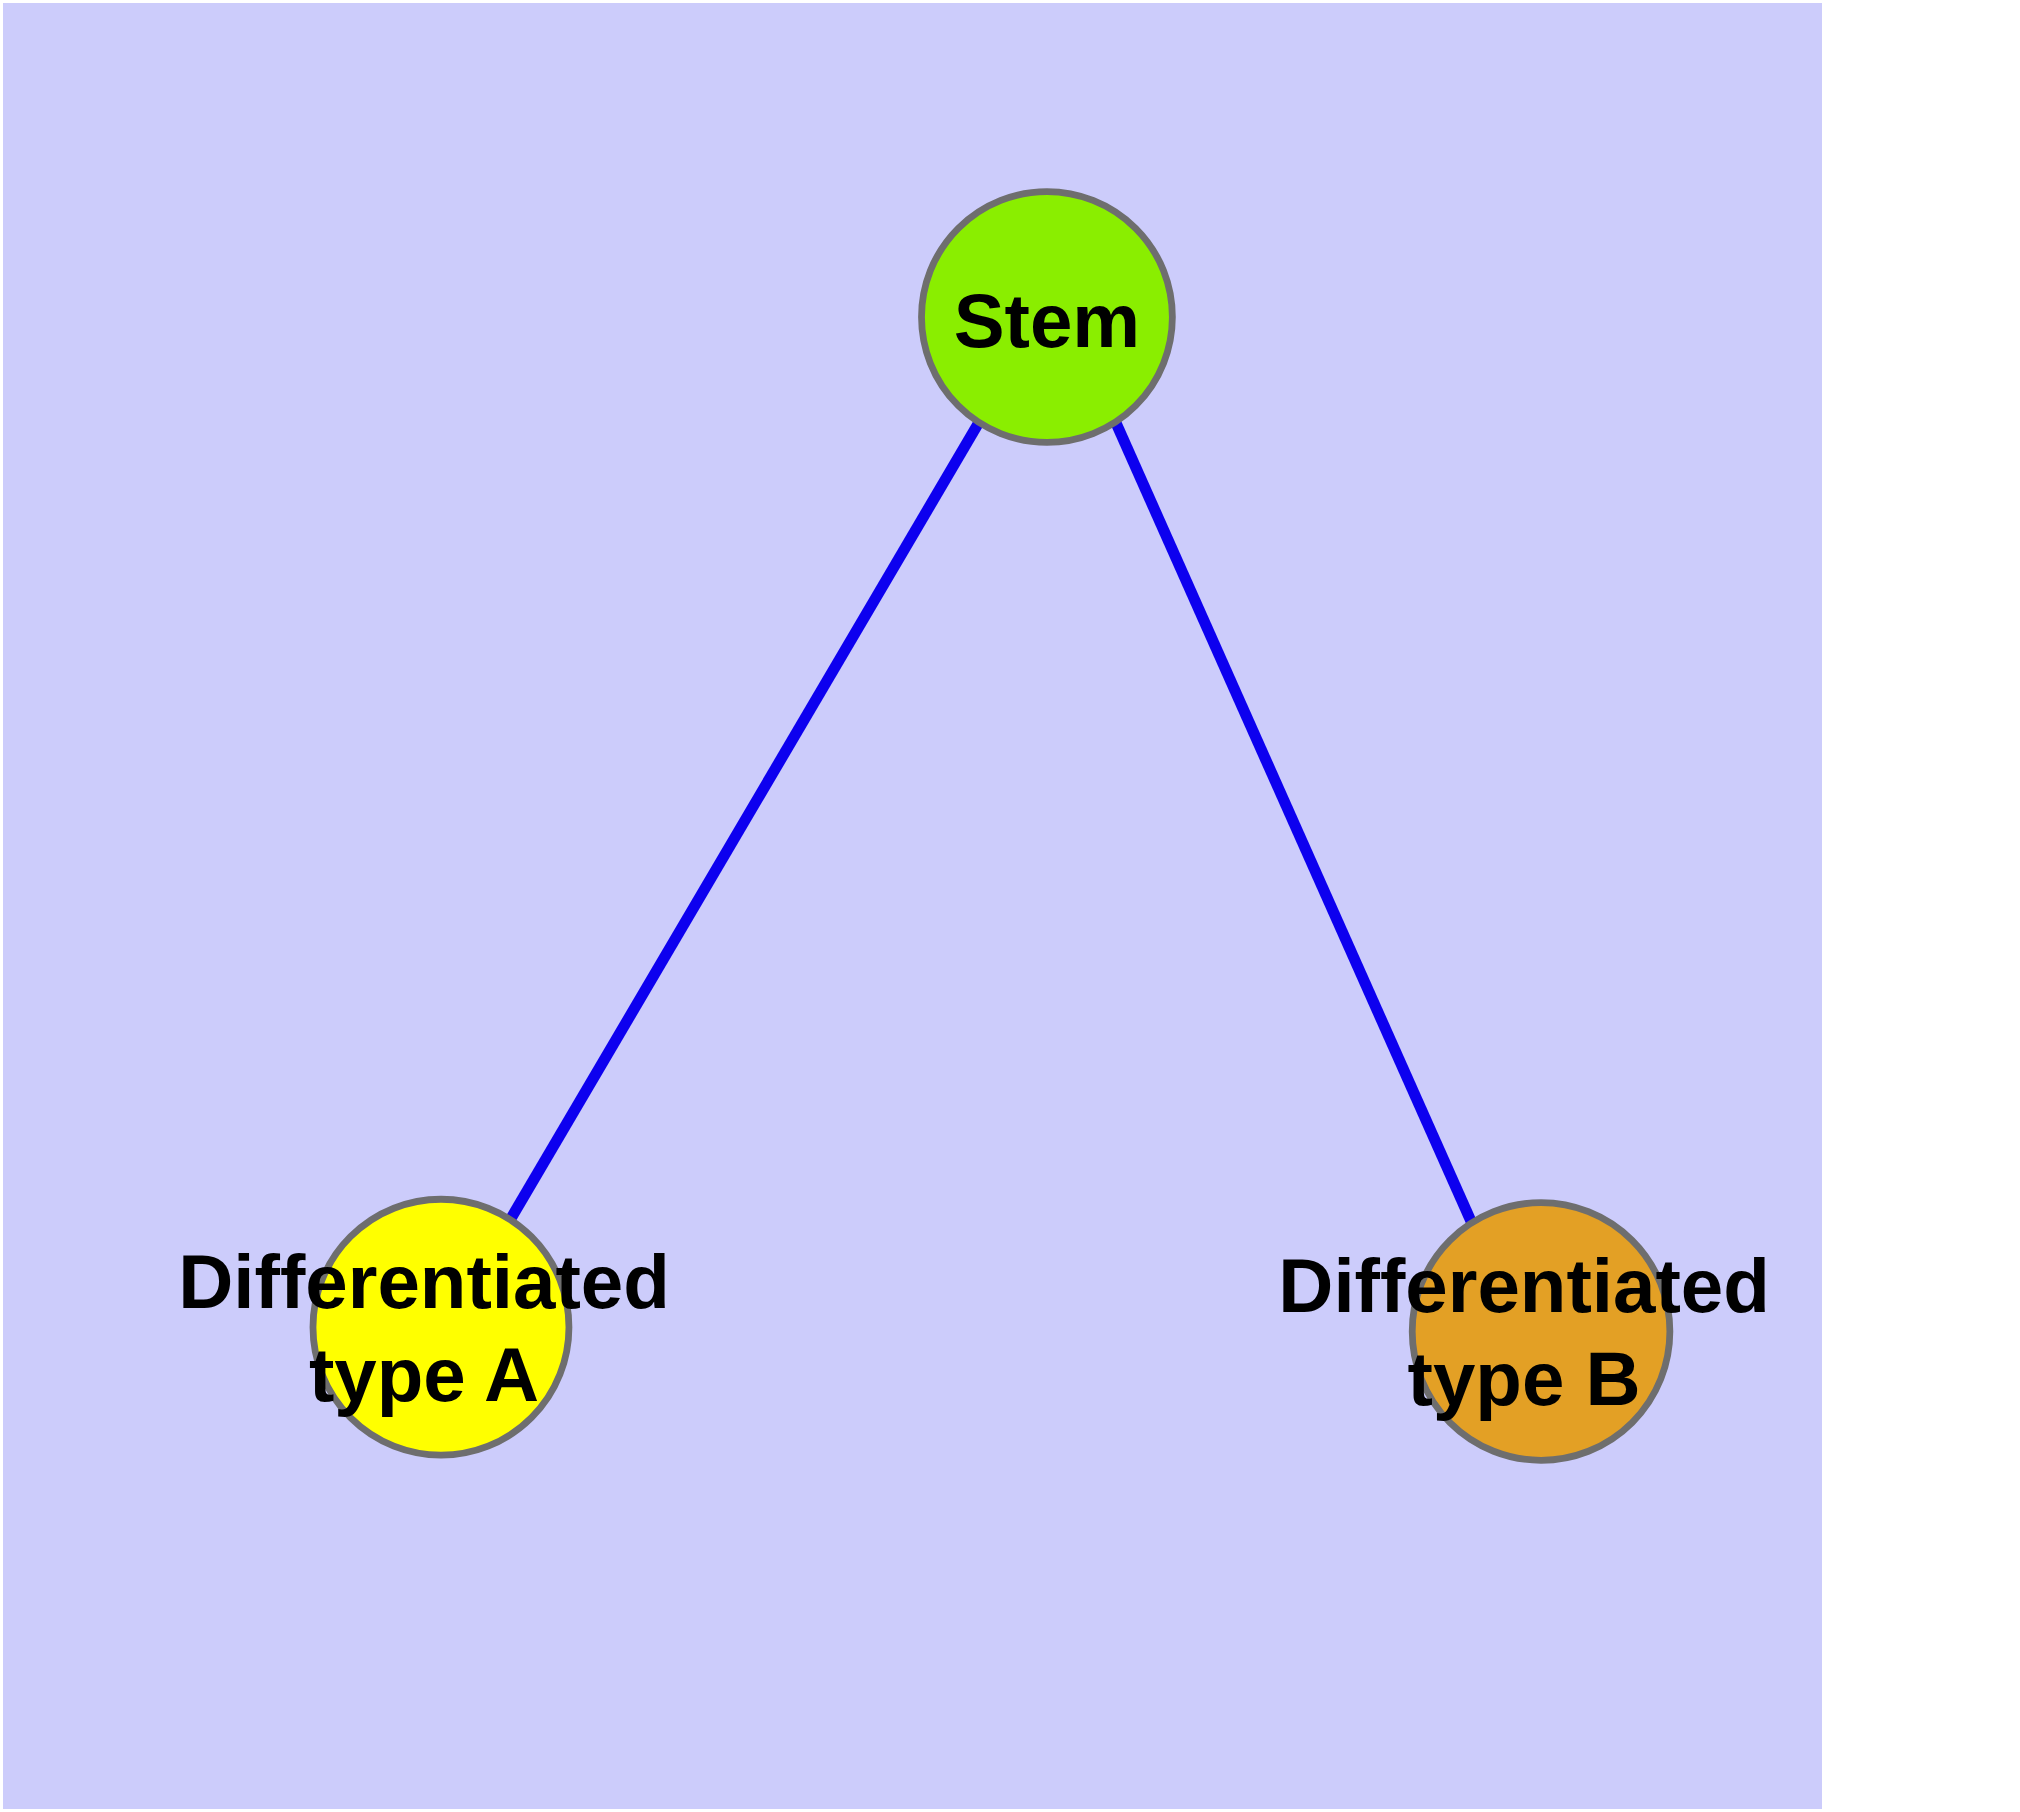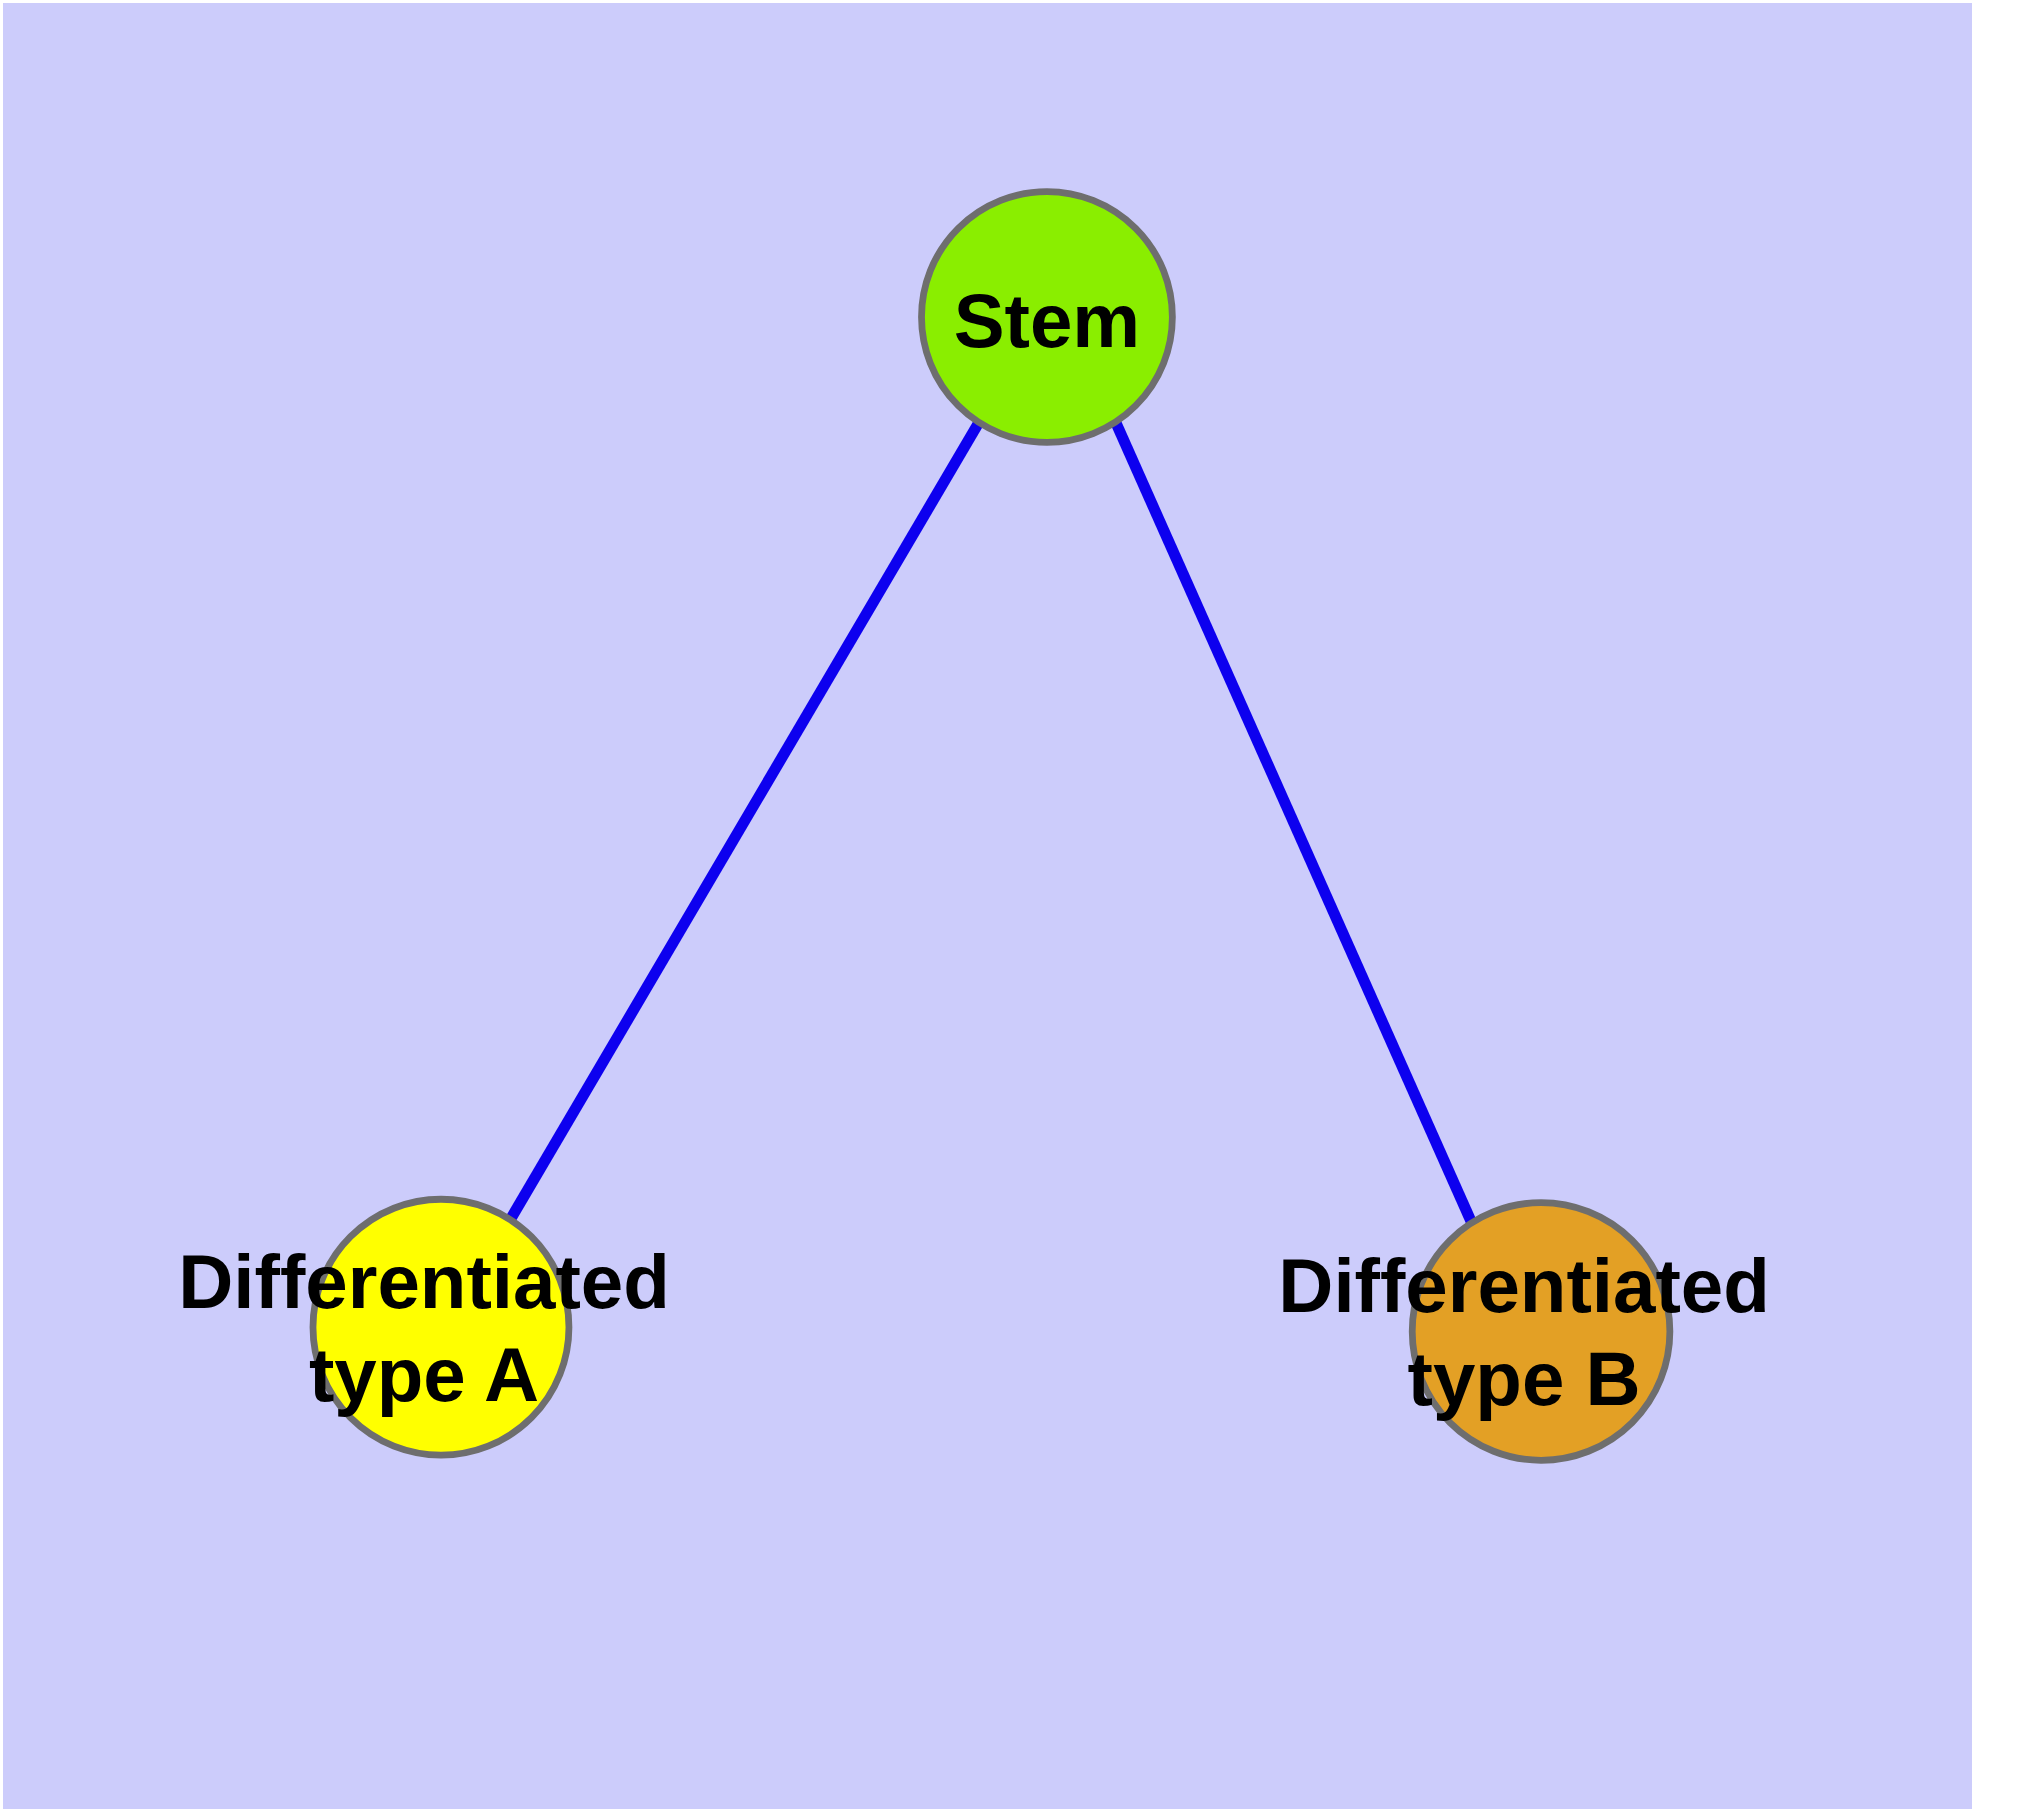--- a/index.html
+++ b/index.html
@@ -2,24 +2,25 @@
 <html style="font-size:13.6px"><head>
 <meta charset="utf-8">
 <style>
   html, body {
     margin: 0;
     padding: 0;
     background: #ffffff;
   }
   #canvas {
     position: relative;
-    width: 1972px;
+    width: 1798px;
     height: 1812px;
     background: #ffffff;
     overflow: hidden;
+    padding-left: 24px;
   }
   #plot-bg {
     position: absolute;
     left: 2.5px;
     top: 2.5px;
     width: 2010px;
     height: 1806px;
     background: #ccccfb;
   }
   #graph-svg {

